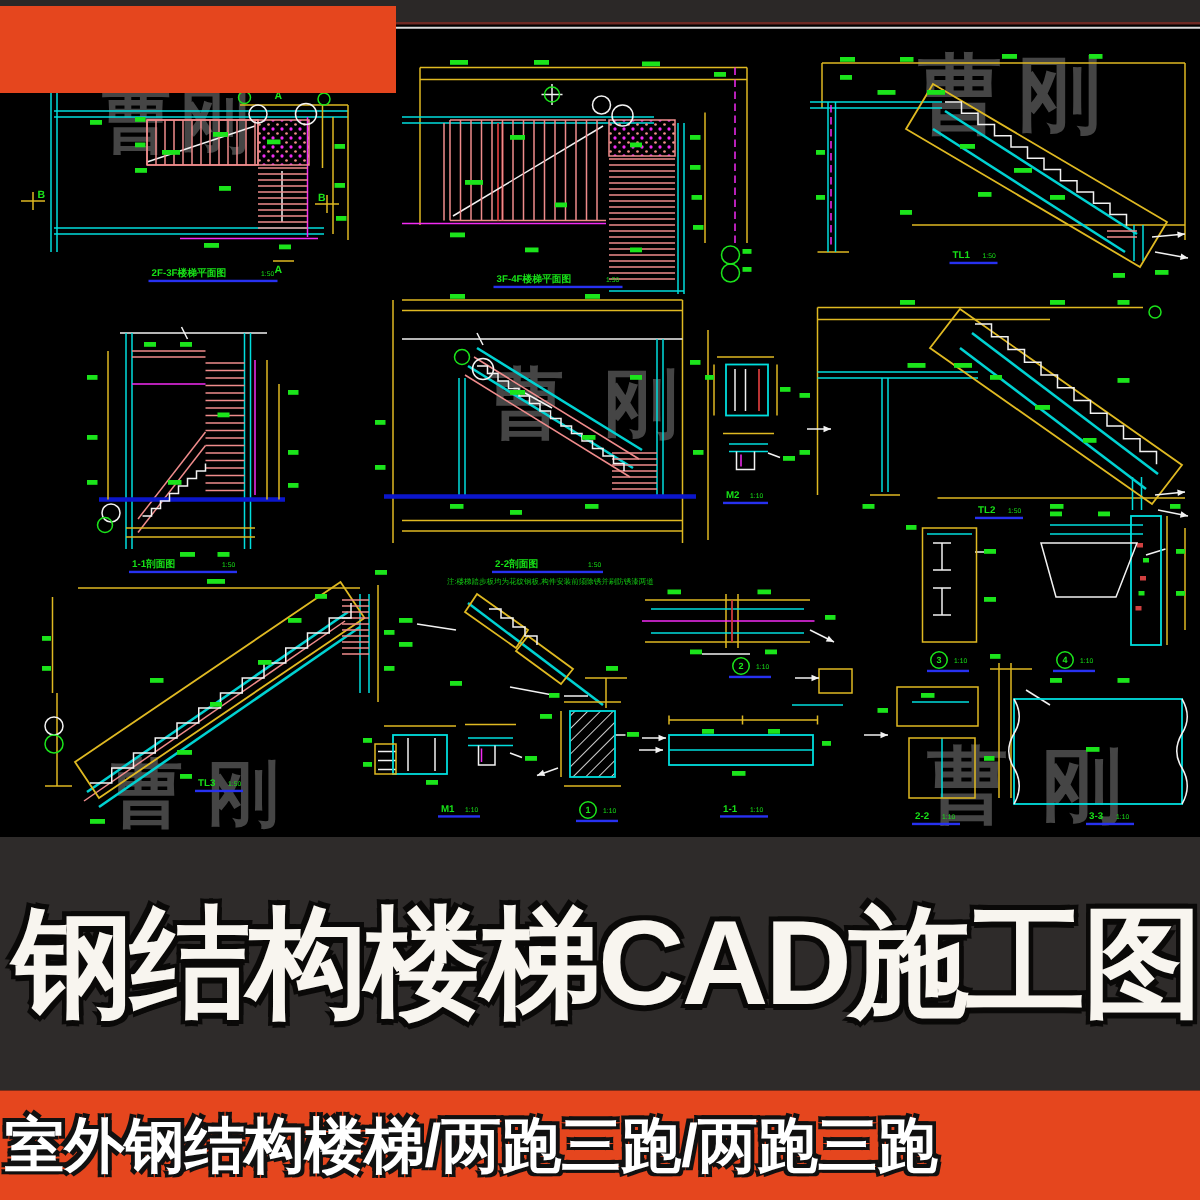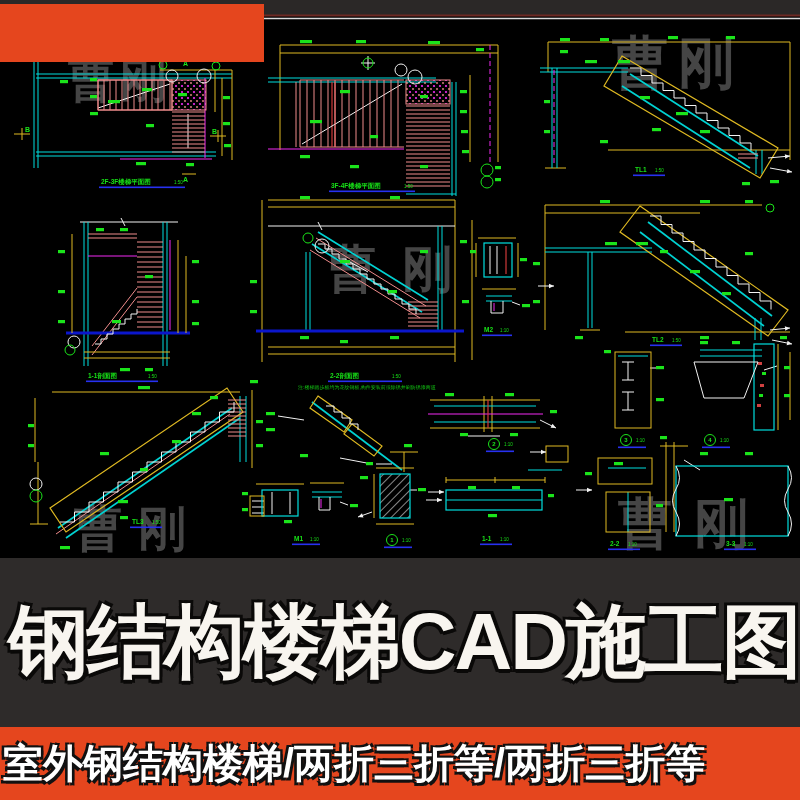--- a/index.html
+++ b/index.html
@@ -641,15 +641,15 @@
         <line x1="264" y1="18.5" x2="800" y2="18.5" stroke="#dcdcdc" stroke-width="1.4"></line>
         <rect x="0" y="4" width="264" height="58" fill="#e5461e"></rect>
       </g>
     </svg>
   </div>
 
   <div class="title-band">
     <span>钢结构楼梯CAD施工图</span>
   </div>
   <div class="bottom-band">
-    <span>室外钢结构楼梯/两折三折等/两折三折等</span>
+    <span>室外钢结构楼梯/两跑三跑/两跑三跑</span>
   </div>
 </div>
 
 </body></html>

